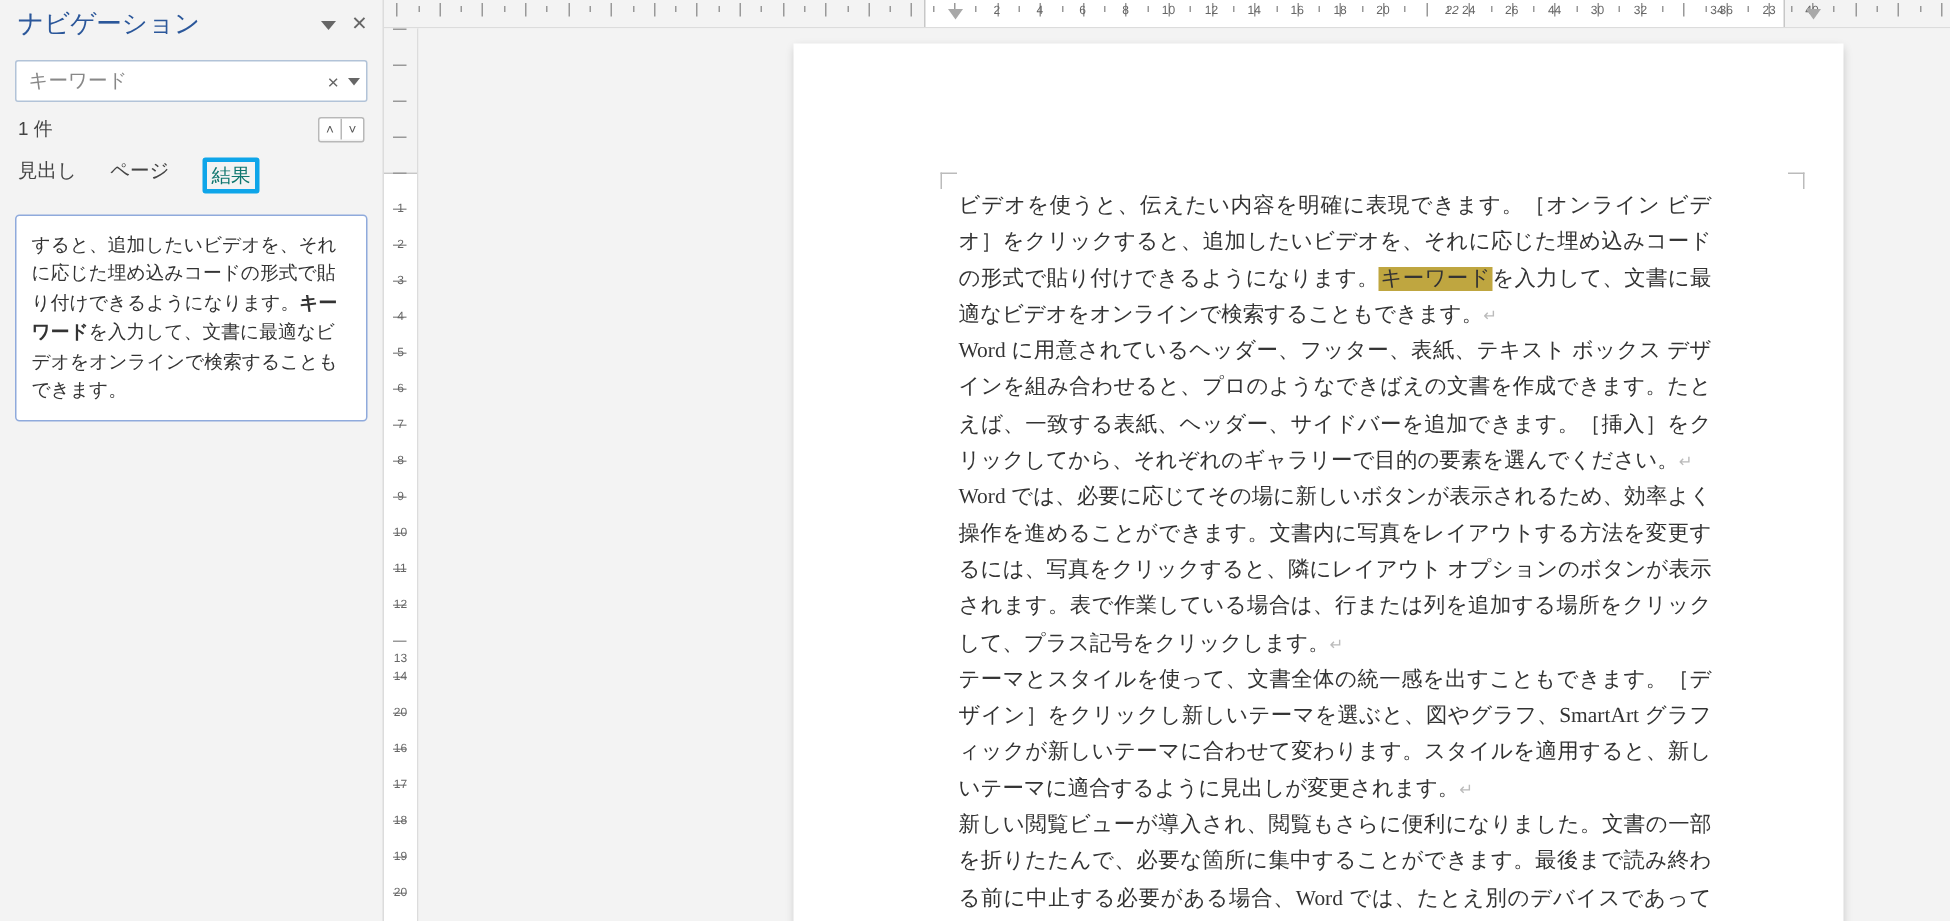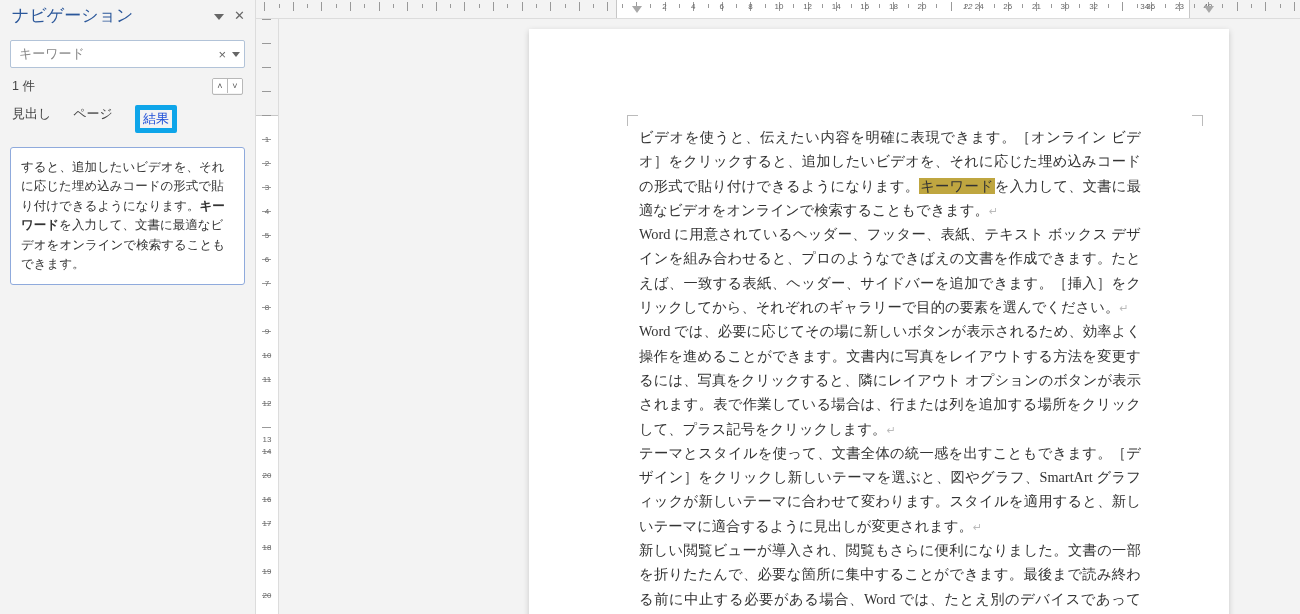--- a/index.html
+++ b/index.html
@@ -18,21 +18,21 @@
   .sb-icons{display:flex;align-items:center;padding-right:4px;gap:6px;color:#666}
   .sb-x{font-size:13px;cursor:pointer}
   .sb-dd{display:inline-block;width:0;height:0;border-left:4px solid transparent;border-right:4px solid transparent;border-top:5px solid #666;cursor:pointer}
   .results-row{display:flex;padding:0 12px 8px 12px;font-size:12.5px;color:#444}
   .results-row .spacer{flex:1}
   .nav-arrows{display:flex;border:1px solid #b8b8b8;border-radius:2px;overflow:hidden}
   .nav-arrows span{width:14px;height:14px;display:flex;align-items:center;justify-content:center;font-size:9px;color:#555;background:#fff;cursor:pointer}
   .nav-arrows span+span{border-left:1px solid #b8b8b8}
   .tabs{display:flex;gap:22px;padding:2px 12px 4px 12px;font-size:13px;color:#444}
   .tab{cursor:pointer;padding-bottom:2px;border-bottom:2px solid transparent}
-  .tab.active{color:#1d4ed8;border:5px solid #0ea5e9;padding:0 3px;border-radius:2px}
+  .tab.active{color:#0f766e;border:3px solid #0ea5e9;padding:0 3px;border-radius:2px}
   .snippet-box{margin:10px 10px 0 10px;padding:10px 10px;border:1px solid #8faadc;border-radius:3px;background:#fff;font-size:12.5px;line-height:1.55;color:#333}
   .snippet-box b{font-weight:bold}
   
   .docwrap{flex:1;position:relative;display:flex;flex-direction:column;background:#f9f8f5;overflow:hidden}
   .hruler{height:18px;background:#f3f3f3;border-bottom:1px solid #dcdcdc;position:relative;font-size:8px;color:#777;overflow:hidden;flex:none}
   .hruler-inner{position:absolute;left:0;top:0;height:100%;width:2000px}
   .hr-tick{position:absolute;top:4px;width:1px;height:4px;background:#999}
   .hr-tick.major{height:9px;top:2px}
   .hr-lbl{position:absolute;top:2px;font-size:8px;color:#666;transform:translateX(-50%)}
   .indent-marker{position:absolute;top:1px}
@@ -179,21 +179,21 @@
           <div class="hr-lbl" style="left: 494.4px;">8</div>
           <div class="hr-lbl" style="left: 523px;">10</div>
           <div class="hr-lbl" style="left: 551.6px;">12</div>
           <div class="hr-lbl" style="left: 580.2px;">14</div>
           <div class="hr-lbl" style="left: 608.8px;">16</div>
           <div class="hr-lbl" style="left: 637.4px;">18</div>
           <div class="hr-lbl" style="left: 666px;">20</div>
           <div class="hr-lbl" style="left: 712px; font-style: italic;">22</div>
           <div class="hr-lbl" style="left: 723.2px;">24</div>
           <div class="hr-lbl" style="left: 751.8px;">26</div>
-          <div class="hr-lbl" style="left: 780.4px;">21</div>
+          <div class="hr-lbl" style="left: 780.4px;">44</div>
           <div class="hr-lbl" style="left: 809px;">30</div>
           <div class="hr-lbl" style="left: 837.6px;">32</div>
           <div class="hr-lbl" style="left: 866.2px; padding-left: 45px;">34</div>
           <div class="hr-lbl" style="left: 894.8px;">36</div>
           <div class="hr-lbl" style="left: 923.4px;">23</div>
           <div class="hr-lbl" style="left: 952px;">40</div>
           <div class="indent-marker" style="left: 376px;"><svg width="10" height="14">
               <polygon points="0,5 10,5 5,12" fill="#a8a8a8"></polygon>
             </svg></div>
           <div class="indent-marker" style="left: 948px;"><svg width="10" height="14">

